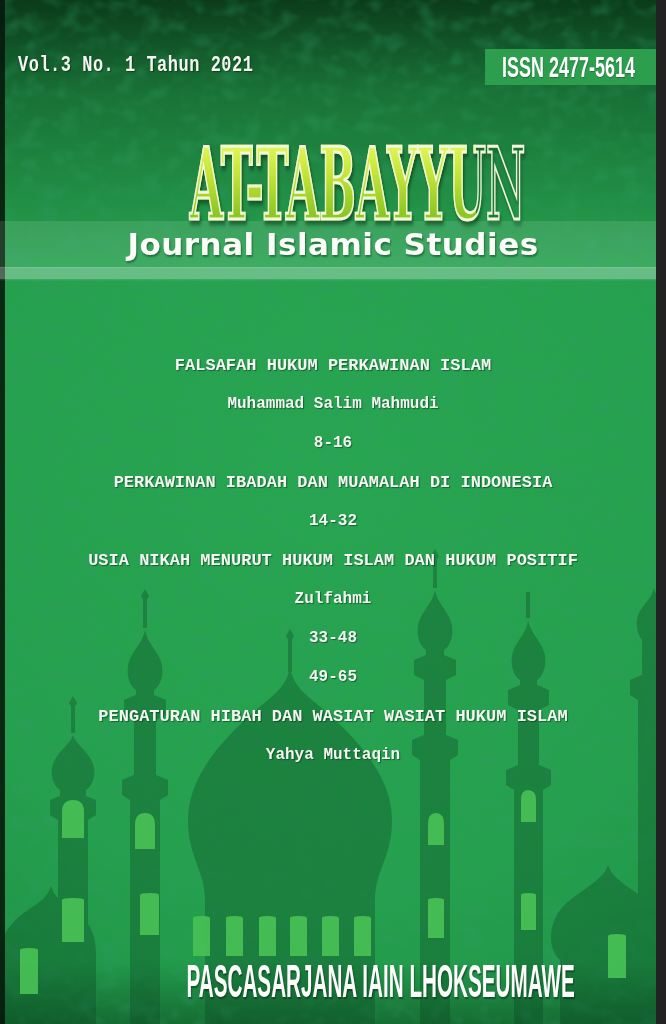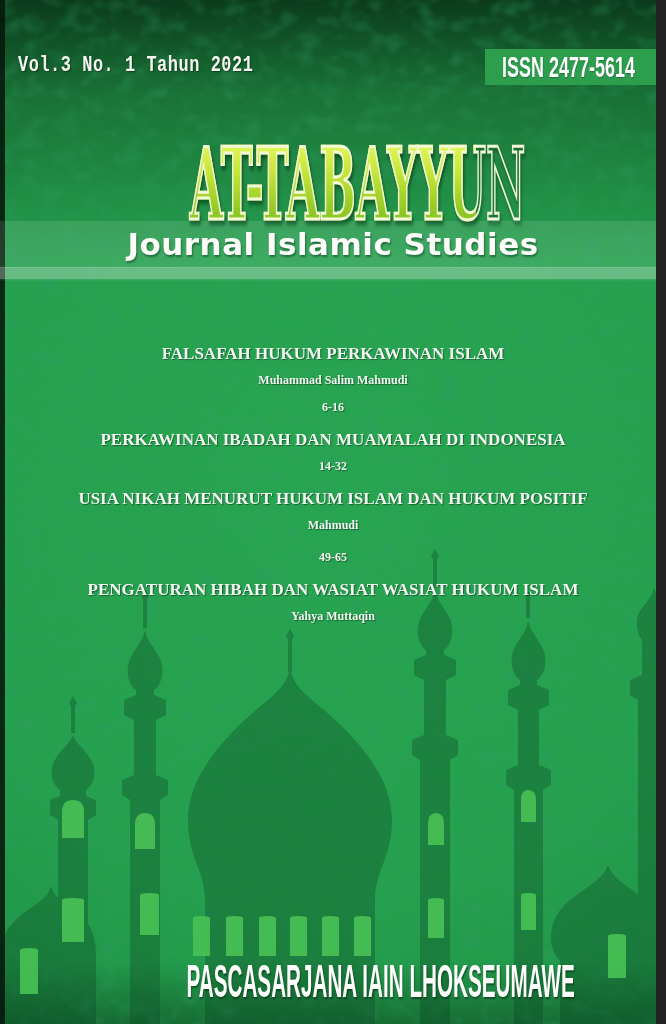--- a/index.html
+++ b/index.html
@@ -49,23 +49,23 @@
   .highlight-stripe{position:absolute;left:0;top:267px;width:666px;height:12px;background:rgba(255,255,255,.30);box-shadow:0 1px 2px rgba(255,255,255,.15);}
   .journal-subtitle{
     position:absolute;left:0;top:224px;width:666px;text-align:center;
     font-family:"DejaVu Sans",sans-serif;font-weight:bold;font-size:31px;line-height:40px;
     color:#fcfcf9;letter-spacing:.5px;text-shadow:1px 2px 2px rgba(0,45,15,.45);
   }
 
   .toc{position:absolute;left:0;top:338px;width:666px;text-align:center;
     font-family:"Liberation Mono",monospace;font-weight:bold;color:#f4f6f1;}
   .entry{margin:0 0 9px 0;}
-  .entry p{margin:4px;line-height:23px;white-space:nowrap;text-shadow:1px 1px 1px rgba(0,40,15,.5);font-family:Liberation Serif, serif;}
+  .entry p{margin:16px;line-height:23px;white-space:nowrap;text-shadow:1px 1px 1px rgba(0,40,15,.5);}
   .a-title{font-size:17px;letter-spacing:0px;}
-  .a-author,.a-pages{font-size:12px;}
+  .a-author,.a-pages{font-size:16px;}
 
   .publisher{
     position:absolute;left:0;top:956px;width:666px;text-align:center;
     font-weight:bold;font-size:47px;line-height:50px;color:#fdfdfb;white-space:nowrap;
     transform:scaleX(.44);transform-origin:center top;
     text-shadow:2px 2px 2px rgba(0,40,15,.5);
   }
 </style>
 </head>
 <body>
@@ -128,29 +128,30 @@
   <div class="subtitle-band"></div>
   <div class="highlight-stripe"></div>
 
   <div class="journal-title">AT-TABAYYUN</div>
   <div class="journal-subtitle">Journal Islamic Studies</div>
 
   <div class="toc">
     <div class="entry">
       <p class="a-title">FALSAFAH HUKUM PERKAWINAN ISLAM</p>
       <p class="a-author">Muhammad Salim Mahmudi</p>
-      <p class="a-pages">6-16</p>
+      <p class="a-pages">8-16</p>
     </div>
     <div class="entry">
       <p class="a-title">PERKAWINAN IBADAH DAN MUAMALAH DI INDONESIA</p>
       <p class="a-pages">14-32</p>
     </div>
     <div class="entry">
       <p class="a-title">USIA NIKAH MENURUT HUKUM ISLAM DAN HUKUM POSITIF</p>
-      <p class="a-author">Mahmudi</p>
+      <p class="a-author">Zulfahmi</p>
+      <p class="a-pages">33-48</p>
     </div>
     <div class="entry">
       <p class="a-pages">49-65</p>
     </div>
     <div class="entry">
       <p class="a-title">PENGATURAN HIBAH DAN WASIAT WASIAT HUKUM ISLAM</p>
       <p class="a-author">Yahya Muttaqin</p>
     </div>
   </div>
 

